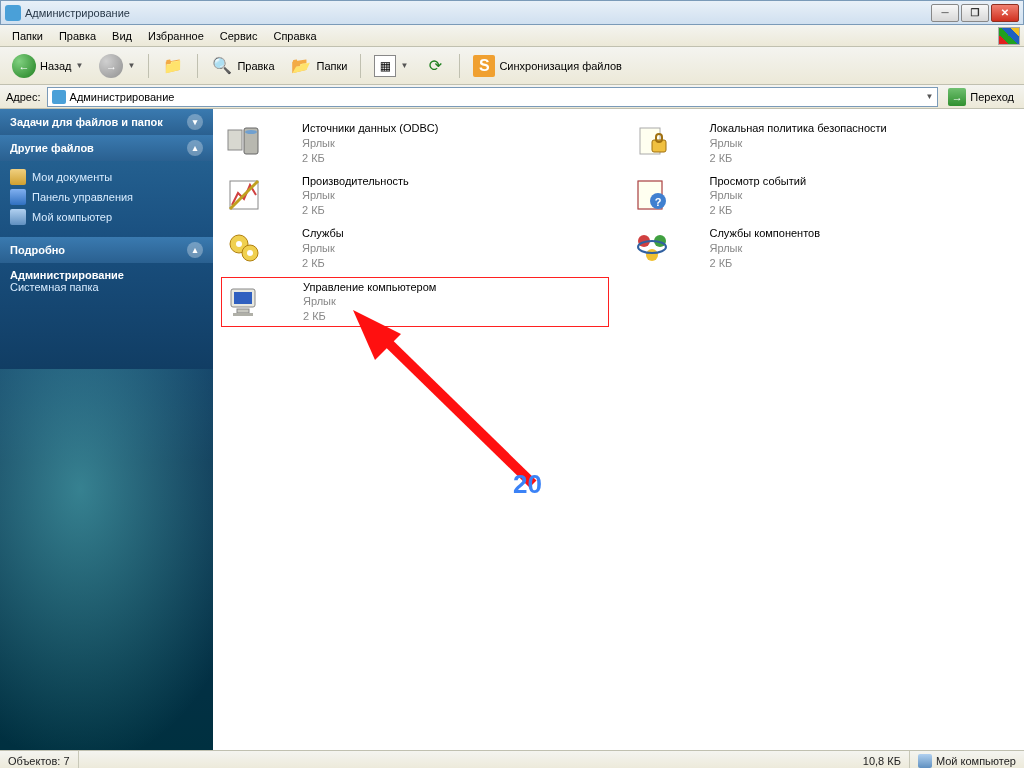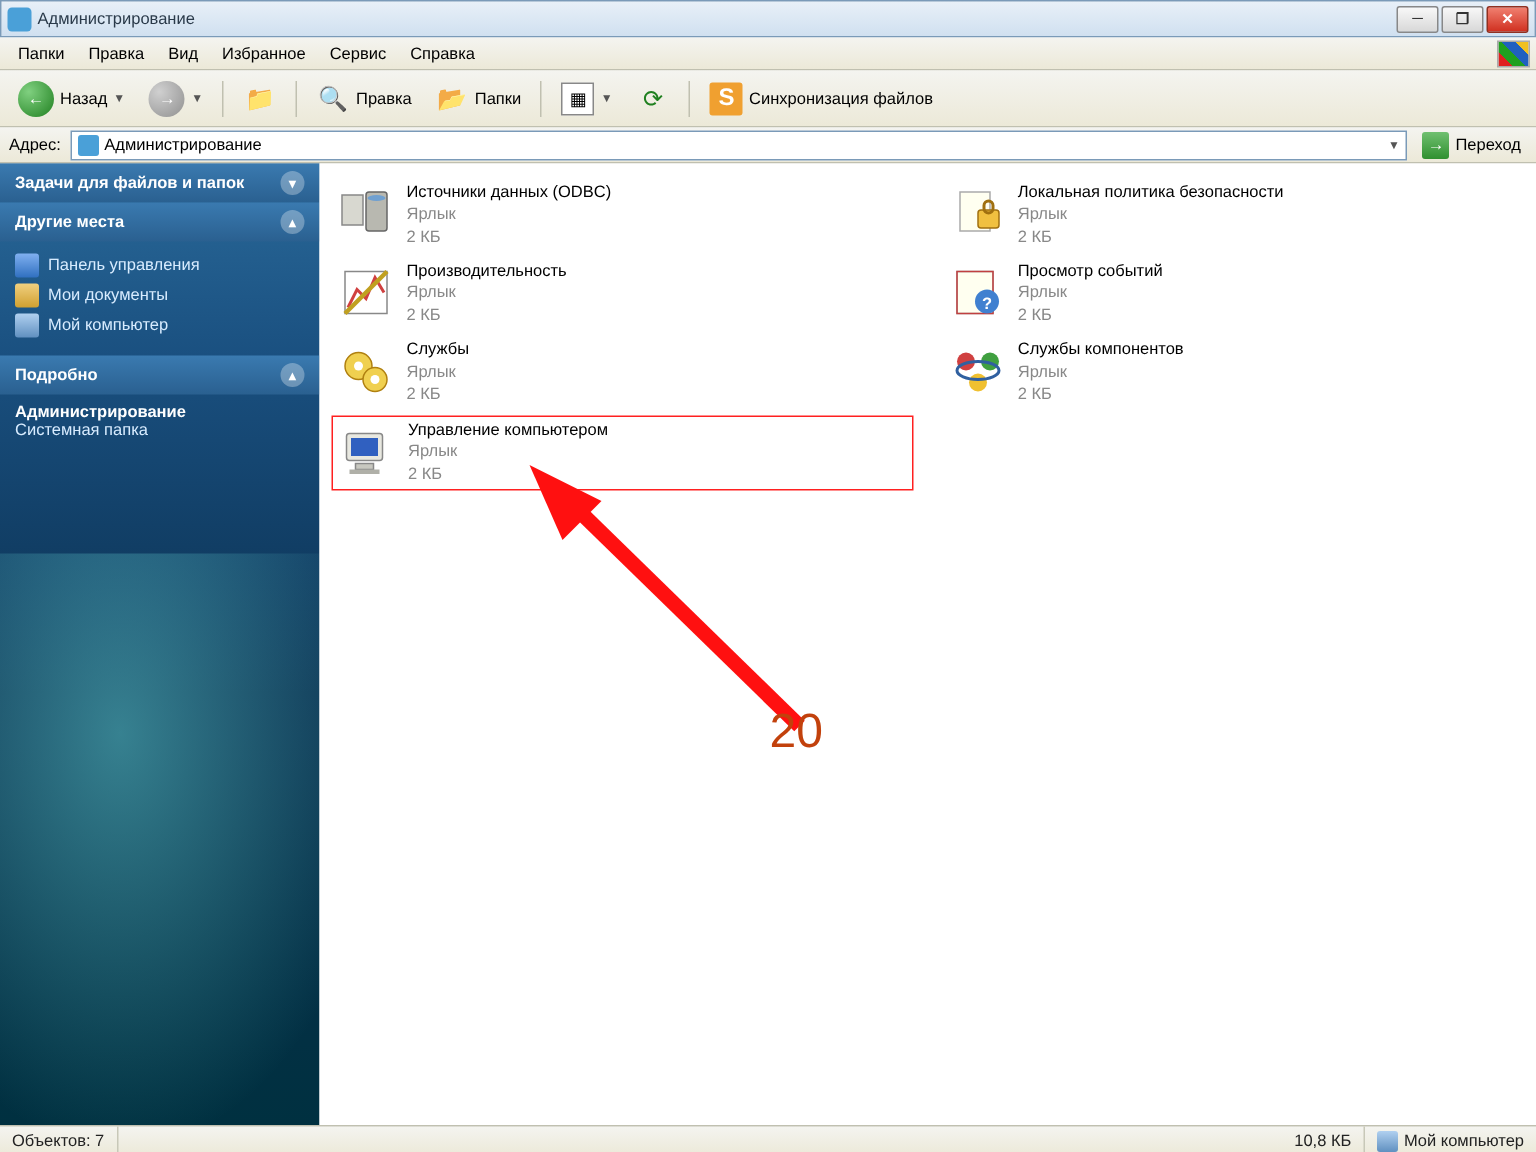--- a/index.html
+++ b/index.html
@@ -63,28 +63,28 @@
 .info-block { padding: 6px 10px 10px 10px; color:#d8ecff; }
 .info-title { font-weight:bold; color:#fff; }
 
 
 .content { flex:1; background:#fff; overflow:auto; position:relative; }
 .items-grid { display:grid; grid-template-columns: 1fr 1fr; gap: 4px 20px; padding: 10px 8px; align-content:start; }
 .fitem { display:flex; gap:6px; padding:2px; align-items:flex-start; }
 .fitem.highlight { border:1px solid #ff2020; }
 .ficon { width:42px; height:42px; flex-shrink:0; display:flex; align-items:center; justify-content:center; position:relative; }
 .ficon svg { width:40px; height:40px; }
-.fmeta { display:flex; flex-direction:column; line-height:1.35; }
+.fmeta { display:flex; flex-direction:column; line-height:1.35;margin-left:31px; }
 .fname { color:#000; }
 .ftype { color:#888; }
 .fsize { color:#888; }
 
 
 .annotation { position:absolute; pointer-events:none; }
-.ann-text { position:absolute; color:#c2410c; font-size:32px; font-weight:normal; font-family: Arial, sans-serif; }
+.ann-text { position:absolute; color:#3b82f6; font-size:26px; font-weight:bold; font-family: Arial, sans-serif; }
 
 
 .statusbar { height: 20px; background: linear-gradient(#f4f4f0, #ece9d8); border-top:1px solid #c0c0b0; display:flex; align-items:center; font-size:11px; color:#222; }
 .statusbar .cell { padding:0 8px; border-right:1px solid #c8c8b8; height:100%; display:flex; align-items:center; }
 .statusbar .spacer { flex:1; }
 .statusbar .pc-icon { width:14px; height:14px; background:linear-gradient(#b0d0f0,#6090c0); margin-right:4px; border-radius:2px; }
 </style>
 </head>
 <body>
 
@@ -169,31 +169,31 @@
 
   <div class="sidebar">
     <div class="panel">
       <div class="panel-hdr">
         <span>Задачи для файлов и папок</span>
         <span class="chev">▾</span>
       </div>
     </div>
     <div class="panel">
       <div class="panel-hdr">
-        <span>Другие места</span>
+        <span>Другие файлов</span>
         <span class="chev">▴</span>
       </div>
       <div class="panel-body" id="places-body">
+          <div class="sitem">
+            <div class="sicon doc"></div>
+            <span>Мои документы</span>
+          </div>
           <div class="sitem">
             <div class="sicon cp"></div>
             <span>Панель управления</span>
-          </div>
-          <div class="sitem">
-            <div class="sicon doc"></div>
-            <span>Мои документы</span>
           </div>
           <div class="sitem">
             <div class="sicon pc"></div>
             <span>Мой компьютер</span>
           </div>
         </div>
     </div>
     <div class="panel">
       <div class="panel-hdr">
         <span>Подробно</span>

